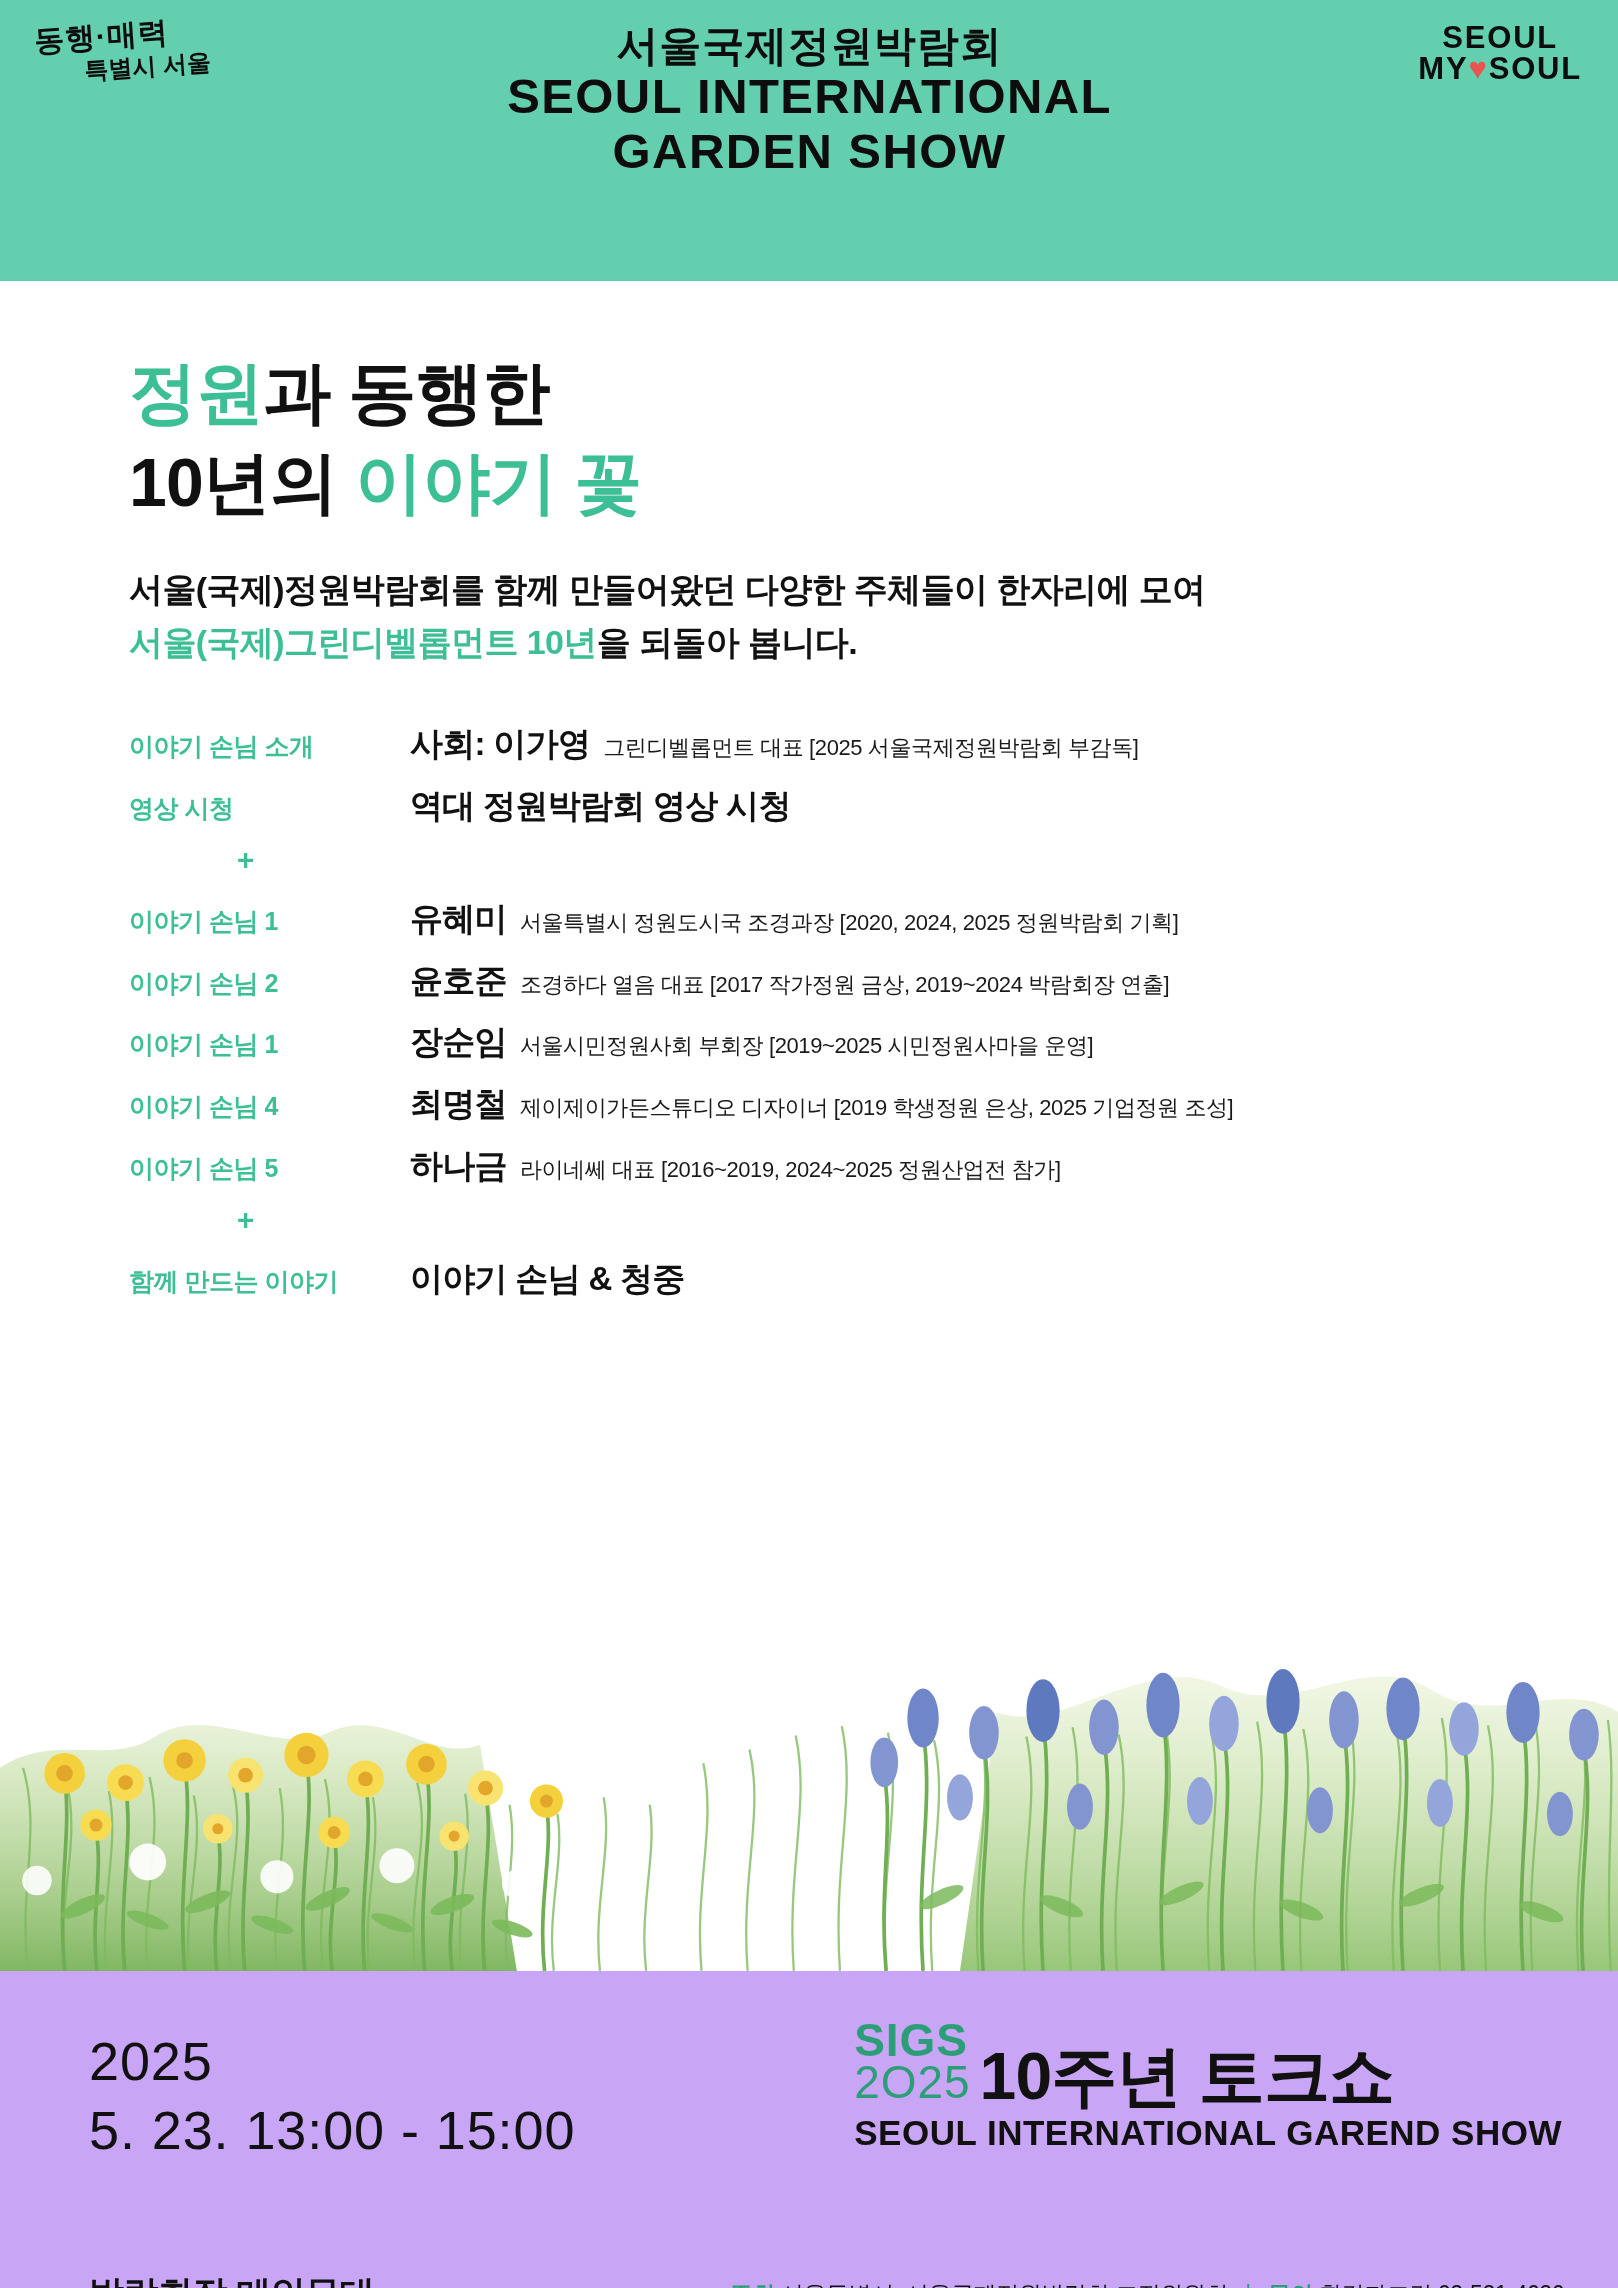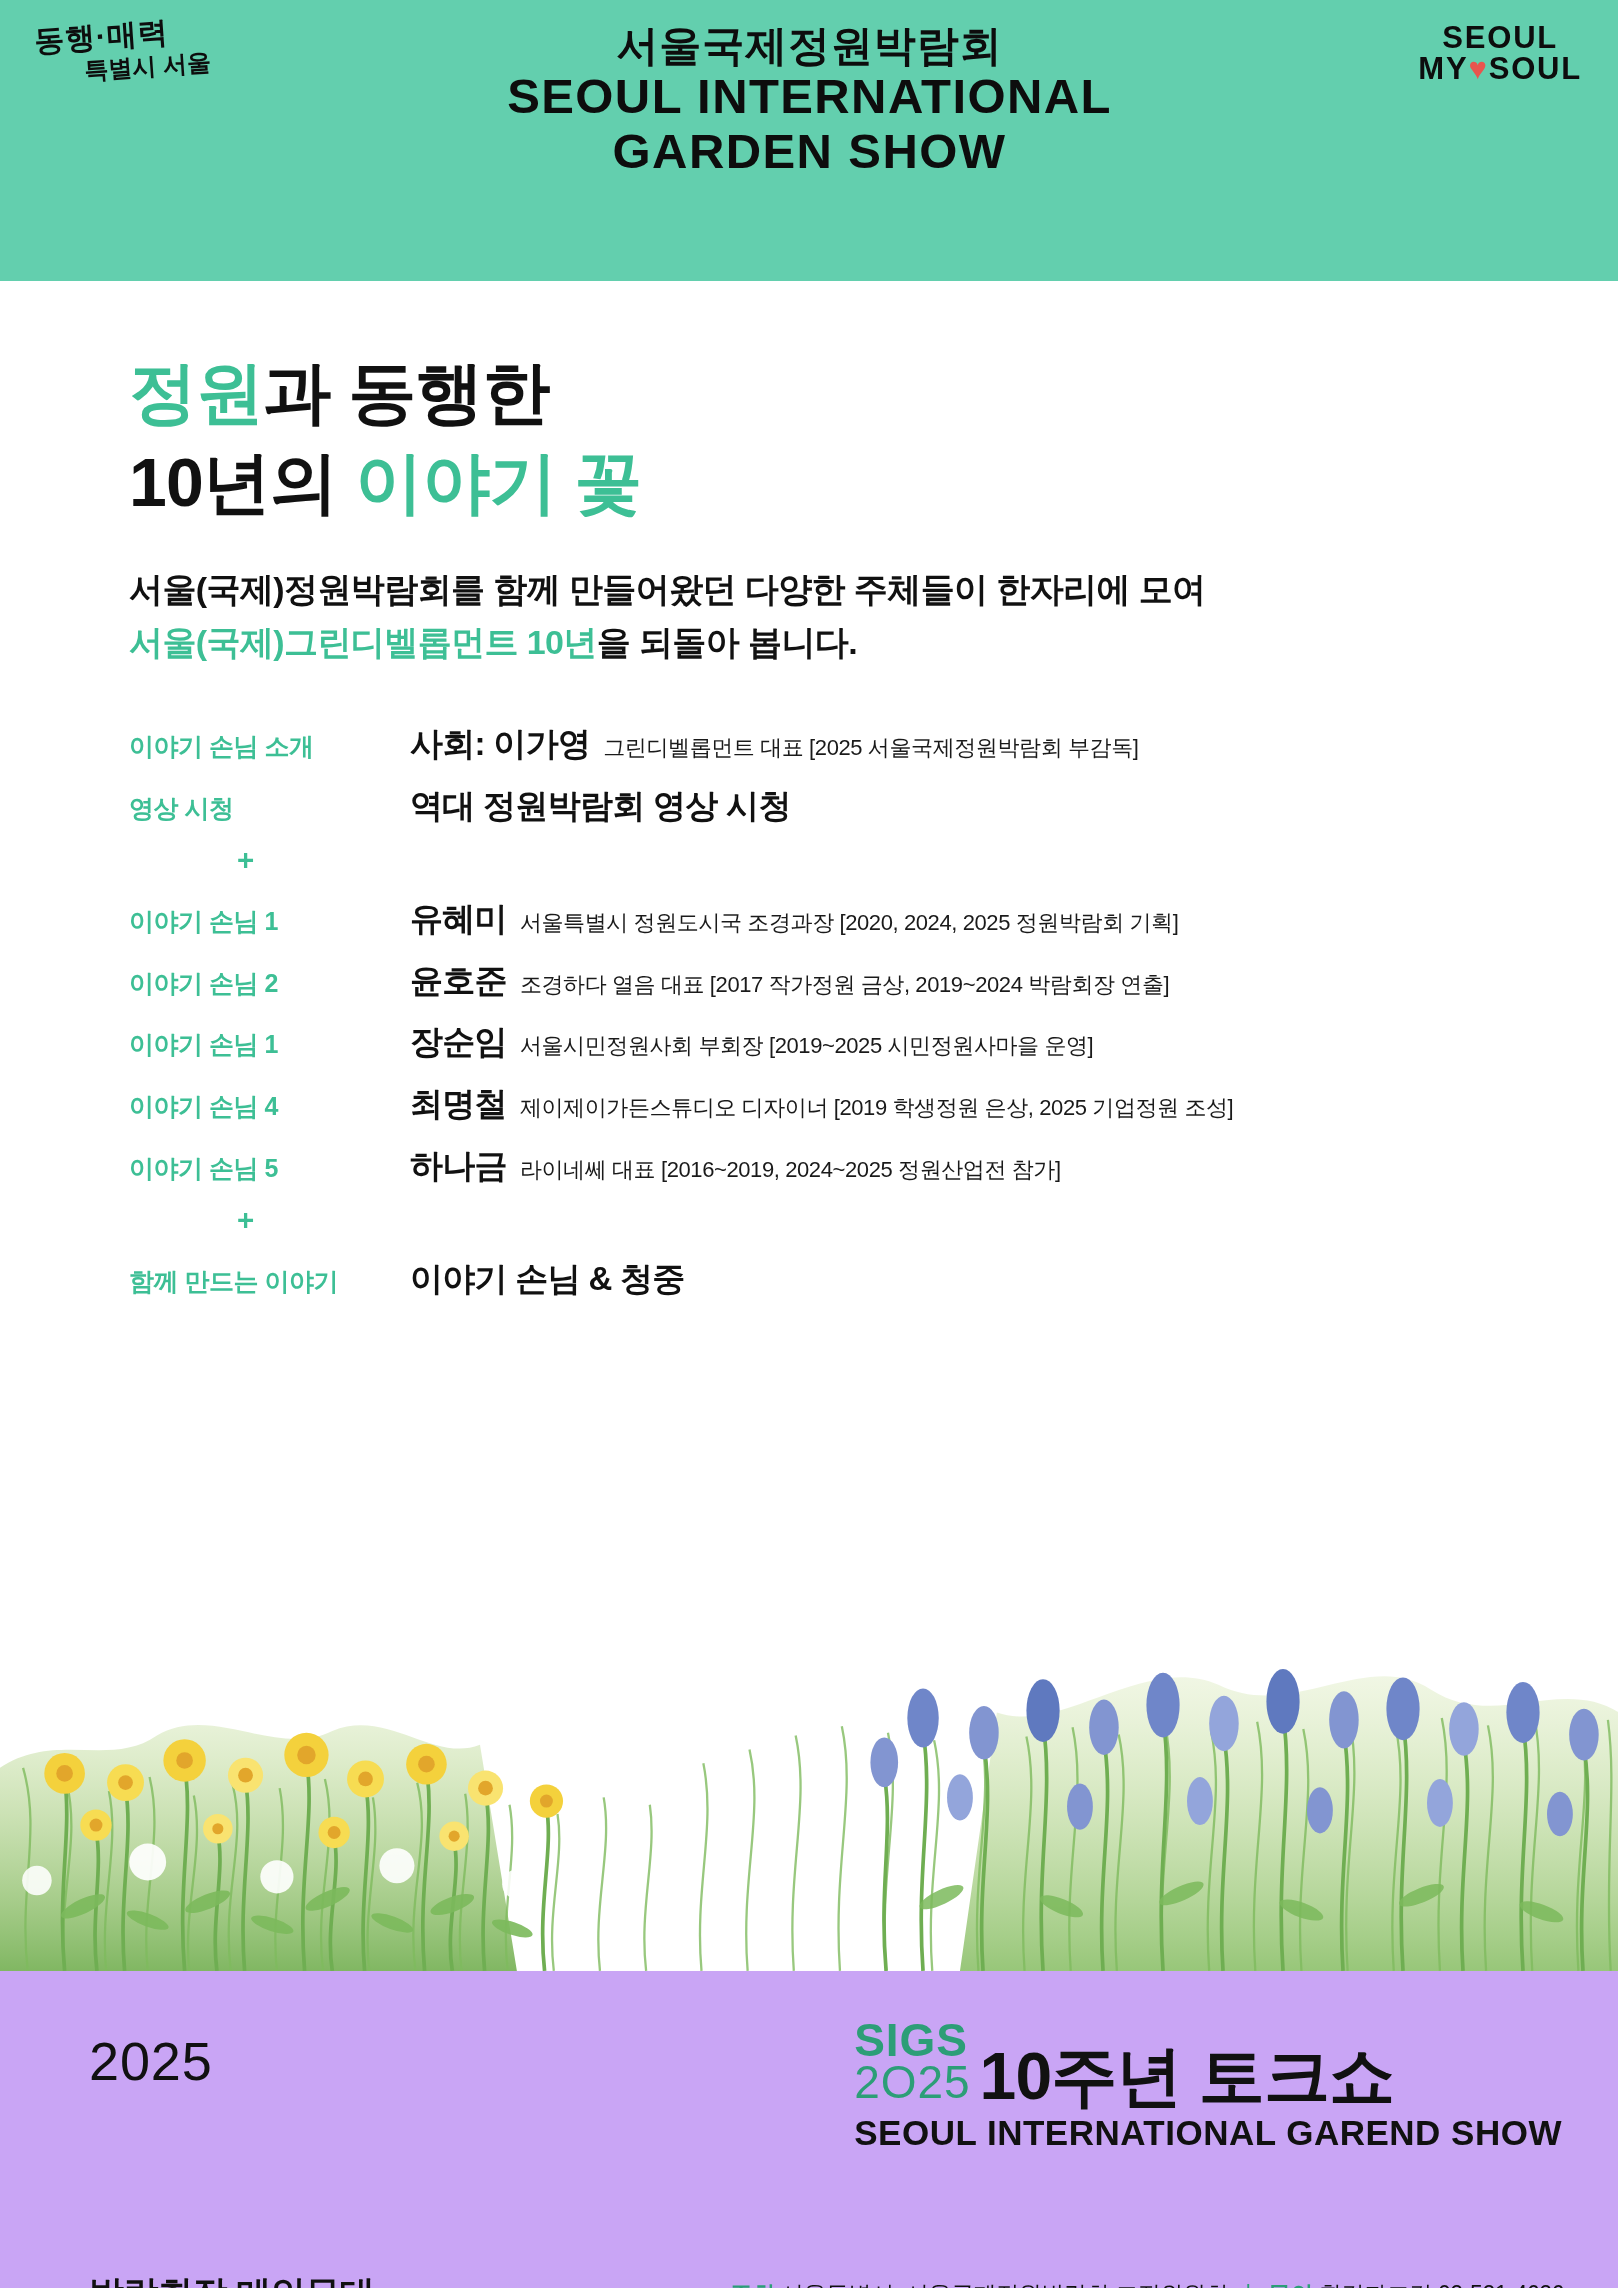--- a/index.html
+++ b/index.html
@@ -533,20 +533,21 @@
         </g>
       </g>
     </svg>
   </div>
 </div>
 
 <div class="bottom">
 
   <div class="date-block">
     <div>2025</div>
+    <div>5. 23. 13:00 - 15:00</div>
   </div>
 
   <div class="logo-block">
     <div class="logo-row">
       <div class="sigs">
         <div class="s1">SIGS</div>
         <div class="s2">2O25</div>
       </div>
       <div class="tenth">10주년 토크쇼</div>
     </div>

